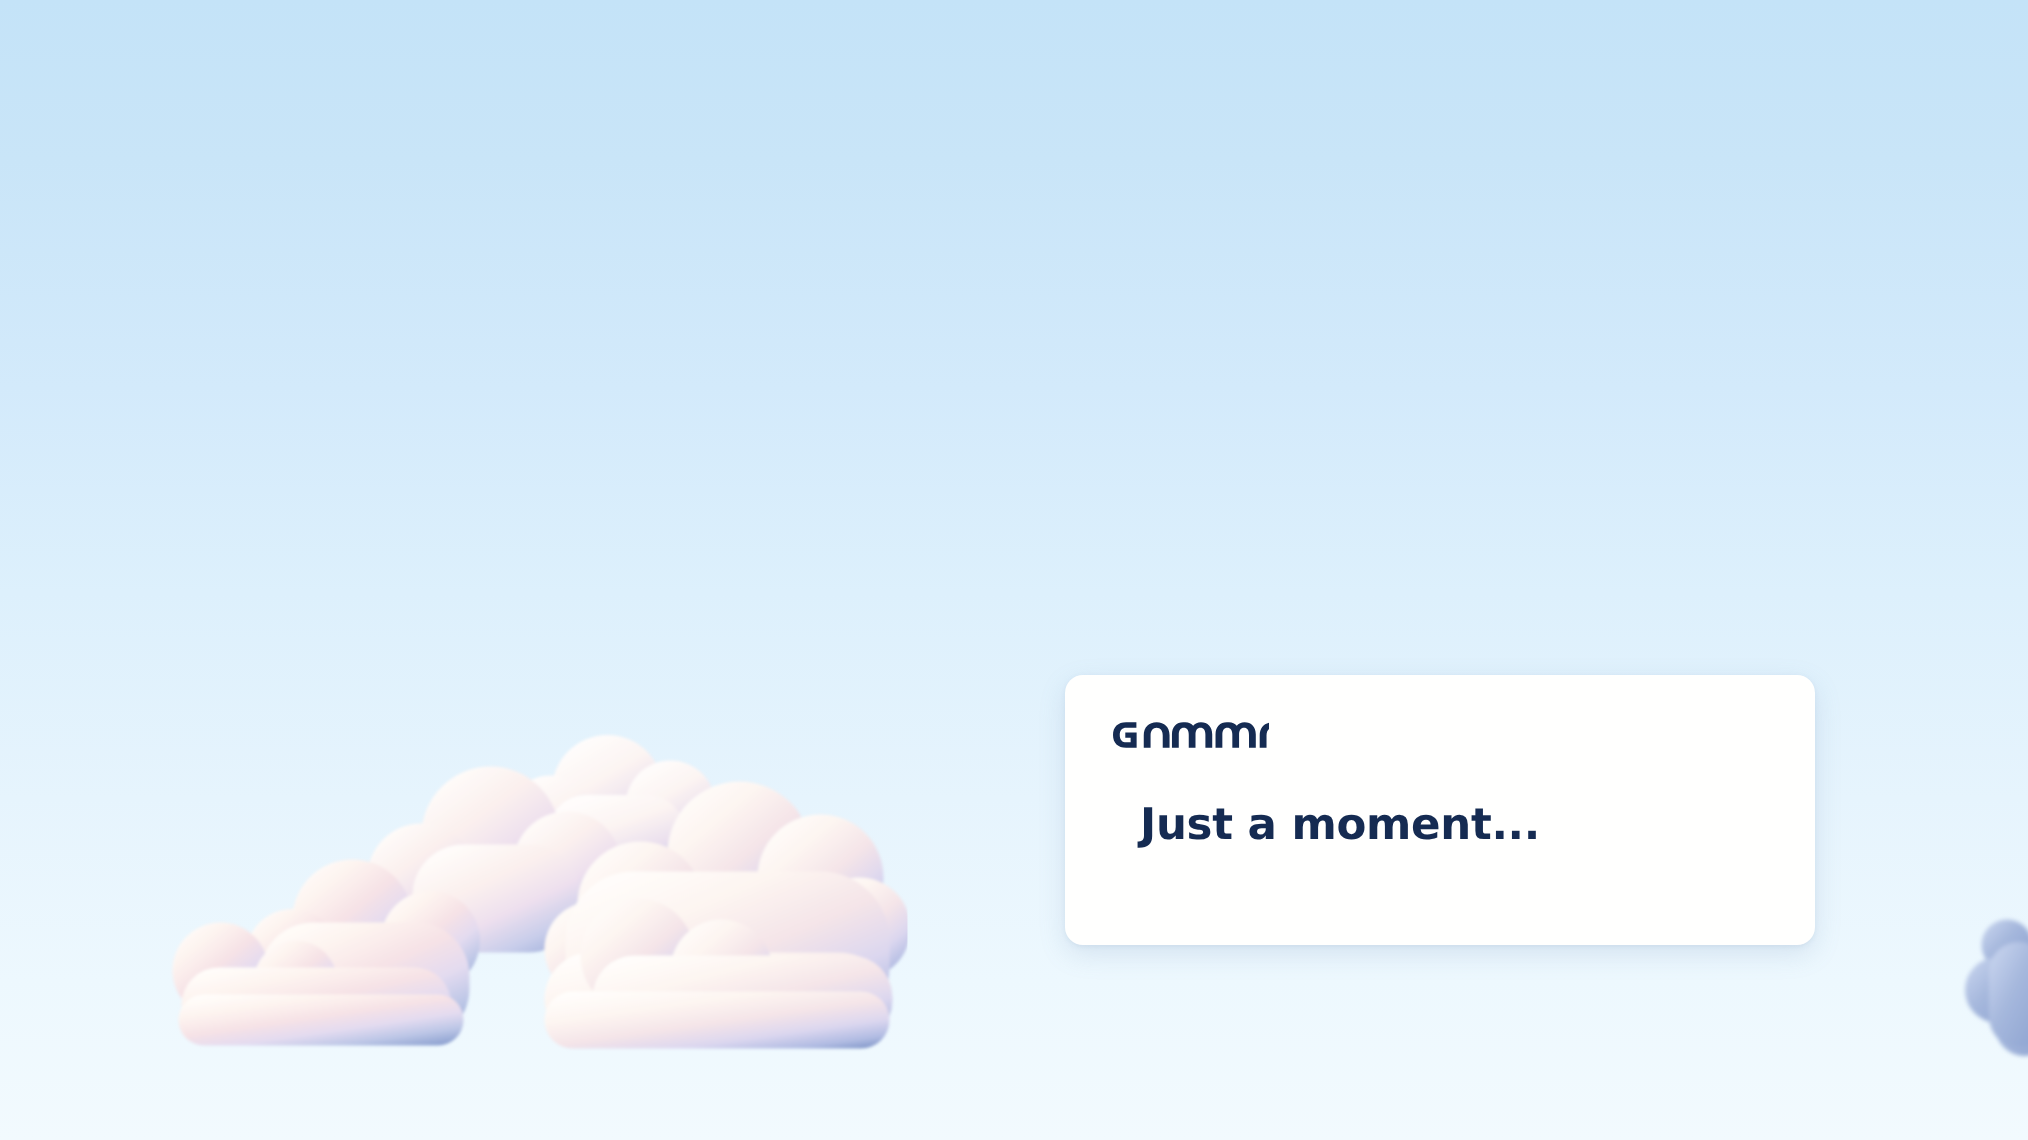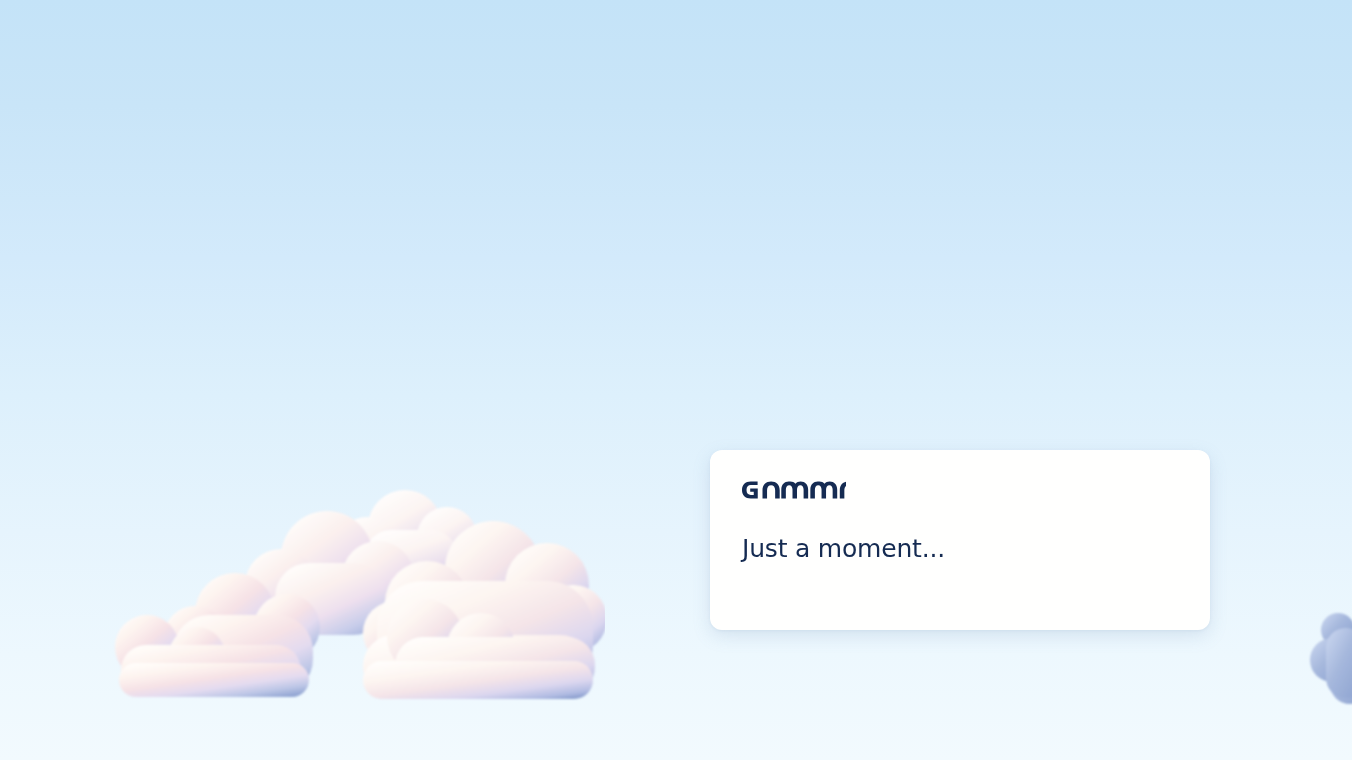--- a/index.html
+++ b/index.html
@@ -71,26 +71,27 @@
   .brand-logo {
     height: 18px;
     width: 104px;
     display: block;
   }
   .brand-logo svg { display: block; height: 100%; width: 100%; }
 
   .card-headline {
     margin-top: 33px;
     font-family: "DejaVu Sans", "Liberation Sans", sans-serif;
-    font-size: 25px;
+    font-size: 29px;
     line-height: 34px;
-    font-weight: 400;
+    font-weight: 700;
     letter-spacing: -0.2px;
     color: #152b52;
     white-space: nowrap;
+    margin-left: 18px;
   }
 
   .visually-hidden {
     position: absolute;
     width: 1px; height: 1px;
     overflow: hidden;
     clip: rect(0 0 0 0);
     white-space: nowrap;
   }
 </style>

